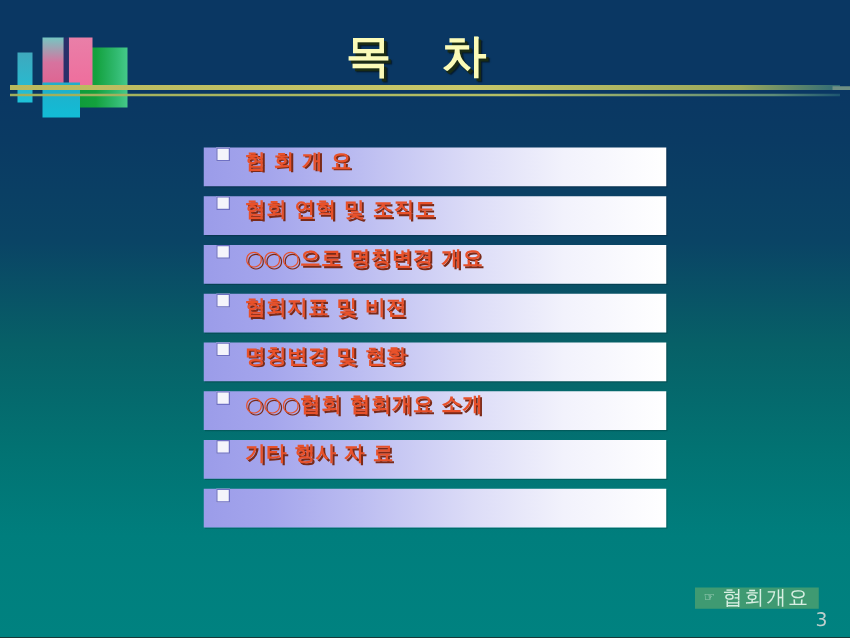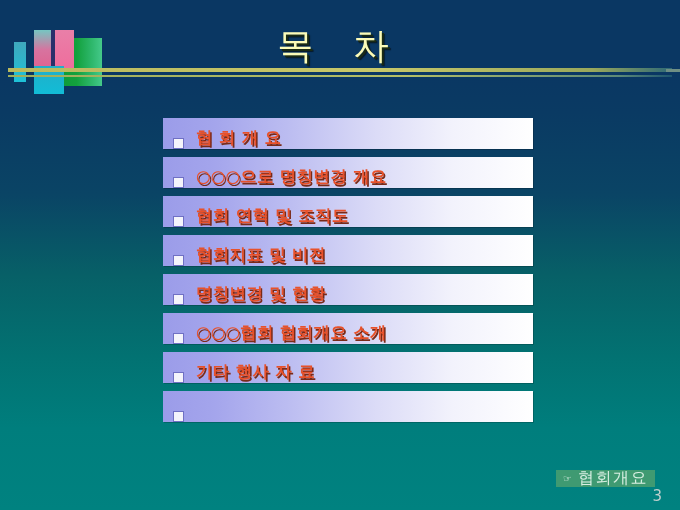--- a/index.html
+++ b/index.html
@@ -59,21 +59,21 @@
   }
 
   
   #title {
     position: absolute;
     left: 0;
     top: 24px;
     width: 680px;
     text-align: center;
     font-size: 36px;
-    font-weight: normal;
+    font-weight: bold;
     letter-spacing: 14px;
     color: #fbfbb8;
     text-shadow: 2px 2px 0 #1a2b14, 3px 3px 1px rgba(0,0,0,0.55);
     line-height: 44px;
   }
 
   
   #rule {
     position: absolute;
     left: 0;
@@ -109,21 +109,21 @@
     height: 31px;
     margin-bottom: 8px;
     background: linear-gradient(to right,
         #9b9ce9 0%,
         #a4a5ec 14%,
         #bcbdf1 34%,
         #dcdcf7 58%,
         #f2f2fc 78%,
         #ffffff 100%);
     display: flex;
-    align-items: flex-end;
+    align-items: flex-start;
     box-shadow: 1px 1px 0 rgba(0,0,0,0.18);
   }
   .toc-bullet {
     width: 9px;
     height: 9px;
     margin-left: 10px;
     margin-right: 12px;
     background: #f4f4fb;
     border: 1px solid #6f70c4;
     flex: 0 0 auto;
@@ -196,26 +196,26 @@
 
   <div id="toc">
 
     <div class="toc-item">
       <span class="toc-bullet"></span>
       <span class="toc-label">협 회 개 요</span>
     </div>
 
     <div class="toc-item">
       <span class="toc-bullet"></span>
+      <span class="toc-label">협회 연혁 및 조직도</span>
+    </div>
+
+    <div class="toc-item">
+      <span class="toc-bullet"></span>
       <span class="toc-label">○○○으로 명칭변경 개요</span>
-    </div>
-
-    <div class="toc-item">
-      <span class="toc-bullet"></span>
-      <span class="toc-label">협회 연혁 및 조직도</span>
     </div>
 
     <div class="toc-item">
       <span class="toc-bullet"></span>
       <span class="toc-label">협회지표 및 비젼</span>
     </div>
 
     <div class="toc-item">
       <span class="toc-bullet"></span>
       <span class="toc-label">명칭변경 및 현황</span>

